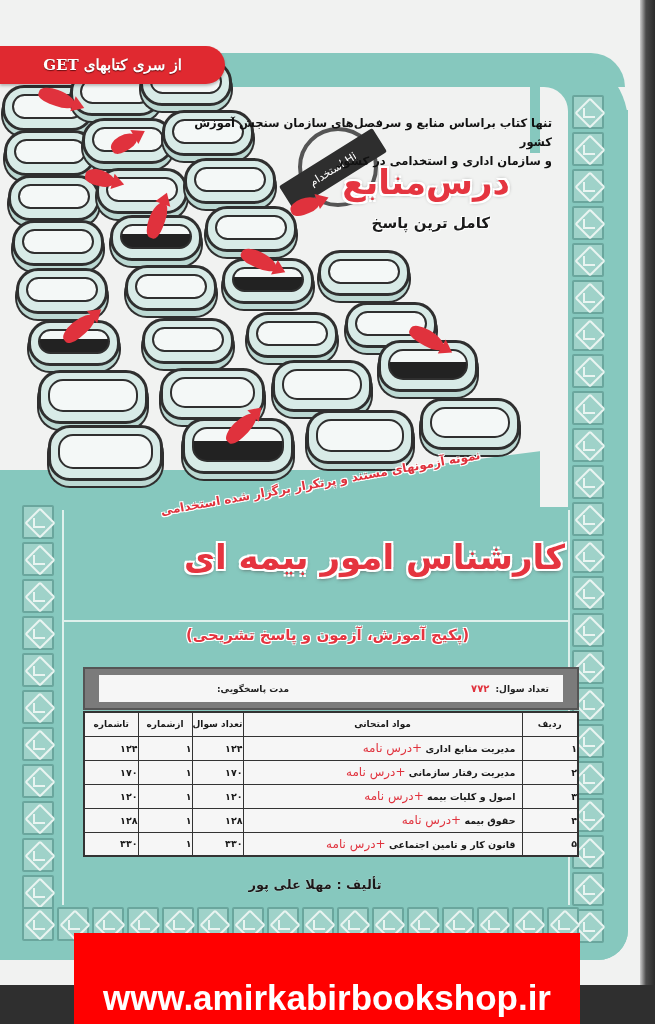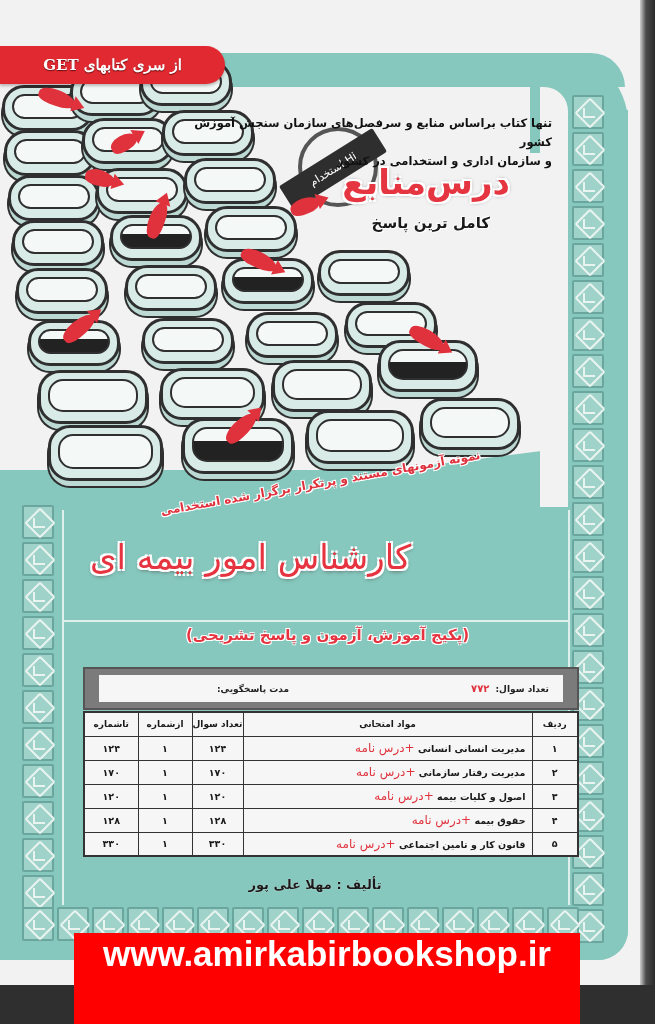--- a/index.html
+++ b/index.html
@@ -70,51 +70,51 @@
   .brand { position: absolute; right: 130px; top: 162px; direction: rtl; font-weight: bold;
     font-size: 34px; color: #e53540; font-family: "DejaVu Sans", sans-serif;
     text-shadow: -2px -2px 0 #fff, 2px -2px 0 #fff, -2px 2px 0 #fff, 2px 2px 0 #fff, 0 0 4px #333; letter-spacing: -1px; }
   .brand-sub { position: absolute; right: 150px; top: 214px; direction: rtl; font-weight: bold; font-size: 15px;
     color: #1a1a1a; text-shadow: -1px -1px 0 #fff, 1px 1px 0 #fff; }
 
   .sample-line { position: absolute; left: 148px; top: 476px; width: 345px; direction: rtl; text-align: center;
     font-weight: bold; font-size: 12px; color: #e0323d; transform: rotate(-10deg);
     text-shadow: -1px -1px 0 #fff, 1px -1px 0 #fff, -1px 1px 0 #fff, 1px 1px 0 #fff; }
 
-  .main-title { position: absolute; left: 90px; top: 537px; width: 475px; text-align: left; direction: rtl;
-    font-weight: normal; font-size: 34px; color: #e5343f;
+  .main-title { position: absolute; left: 90px; top: 537px; width: 475px; text-align: right; direction: rtl;
+    font-weight: bold; font-size: 34px; color: #e5343f;
     text-shadow: -2px -2px 0 #fff, 2px -2px 0 #fff, -2px 2px 0 #fff, 2px 2px 0 #fff, 0 2px 4px #555; }
   .sub-title { position: absolute; left: 90px; top: 626px; width: 475px; text-align: center; direction: rtl;
     font-weight: bold; font-size: 15px; color: #e5343f;
     text-shadow: -1px -1px 0 #fff, 1px -1px 0 #fff, -1px 1px 0 #fff, 1px 1px 0 #fff; }
 
   
   .info-panel { position: absolute; left: 83px; top: 667px; width: 496px; height: 43px; background: #7b7b7b;
     border: 2px solid #555; padding: 6px 14px; }
   .info-inner { width: 100%; height: 100%; background: #f6f6f6; display: flex; direction: rtl;
     align-items: center; justify-content: space-between; padding: 0 14px; font-size: 9px; font-weight: bold; color: #222; }
   .count-badge { color: #e0323d; font-size: 10px; margin-right: 3px; }
 
   
   .exam-table { position: absolute; left: 83px; top: 711px; width: 496px; border-collapse: collapse;
     direction: rtl; background: #f6f6f6; border: 2px solid #333; }
   .exam-table th, .exam-table td { border: 1.5px solid #333; font-size: 9.5px; font-weight: bold; color: #1a1a1a; height: 24px; }
   .exam-table th { height: 24px; font-size: 9px; }
-  .exam-table td.num { text-align: center; }
+  .exam-table td.num { }
   .exam-table td.subj { text-align: right; padding-right: 6px; }
   .tag-red { color: #e0323d; font-size: 12px; font-weight: normal; }
 
   .author { position: absolute; left: 160px; top: 877px; width: 310px; text-align: center; direction: rtl;
     font-weight: bold; font-size: 13px; color: #1a1a1a; text-shadow: 0 0 1px #fff; }
 
   
   .store-banner { position: absolute; left: 74px; top: 933px; width: 506px; height: 91px; background: #ff0000;
     color: #fff; text-align: center; }
   .store-name { direction: rtl; font-weight: bold; font-size: 24px; line-height: 40px; padding-top: 4px; }
-  .store-url { font-family: "Liberation Sans", sans-serif; font-weight: bold; font-size: 35px; line-height: 42px; letter-spacing: 0px; }
+  .store-url { font-family: "Liberation Sans", sans-serif; font-weight: bold; font-size: 35px; line-height: 42px; letter-spacing: 0px; margin-top: 44px; }
 </style>
 </head>
 <body>
 
 <div class="cover">
 
   <div class="teal-body-curve"></div>
   <div class="teal-body"></div>
   <div class="teal-top"></div>
   <div class="teal-right-arc"></div>
@@ -249,31 +249,31 @@
         <span>تعداد سوال:</span>
         <span class="count-badge">۷۷۲</span>
       </span>
       <span style="margin-left:104px;">مدت پاسخگویی:</span>
     </div>
   </div>
 
   <table class="exam-table">
     <thead>
       <tr>
-        <th style="width:46px;margin-left:19px;">ردیف</th>
+        <th style="width:56px;margin-left:19px;">ردیف</th>
         <th>مواد امتحانی</th>
         <th style="width:51px;">تعداد سوال</th>
         <th style="width:54px;">ازشماره</th>
         <th style="width:54px;">تاشماره</th>
       </tr>
     </thead>
     <tbody>
       <tr>
         <td class="num">۱</td>
-        <td class="subj"><span>مدیریت انسانی انسانی</span> <span class="tag-red">+درس نامه</span></td>
+        <td class="subj"><span>مدیریت منابع اداری</span> <span class="tag-red">+درس نامه</span></td>
         <td class="num">۱۲۴</td>
         <td class="num">۱</td>
         <td class="num">۱۲۴</td>
       </tr>
       <tr>
         <td class="num">۲</td>
         <td class="subj"><span>مدیریت رفتار سازمانی</span> <span class="tag-red">+درس نامه</span></td>
         <td class="num">۱۷۰</td>
         <td class="num">۱</td>
         <td class="num">۱۷۰</td>

